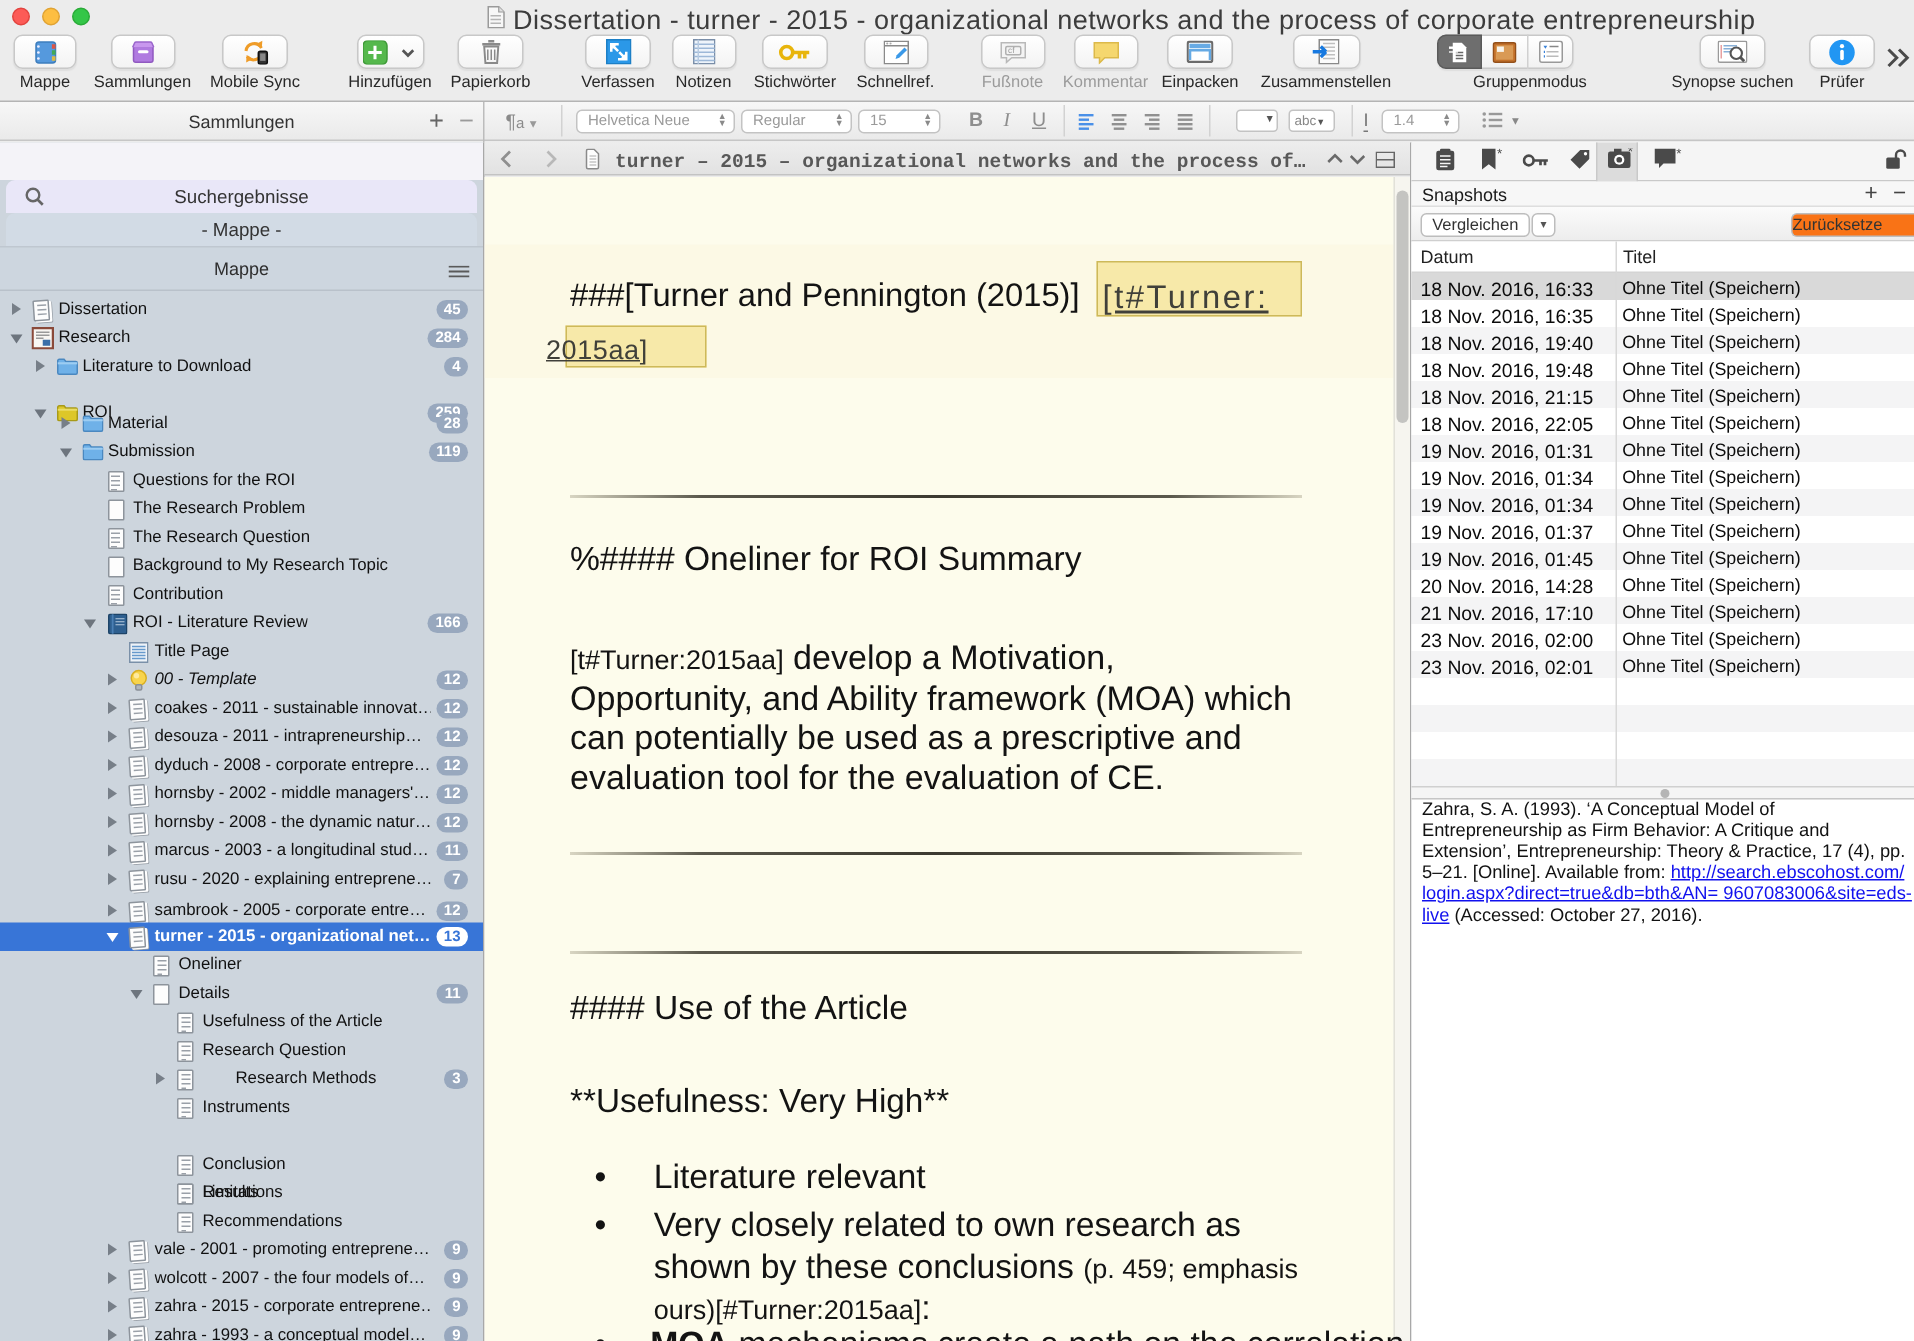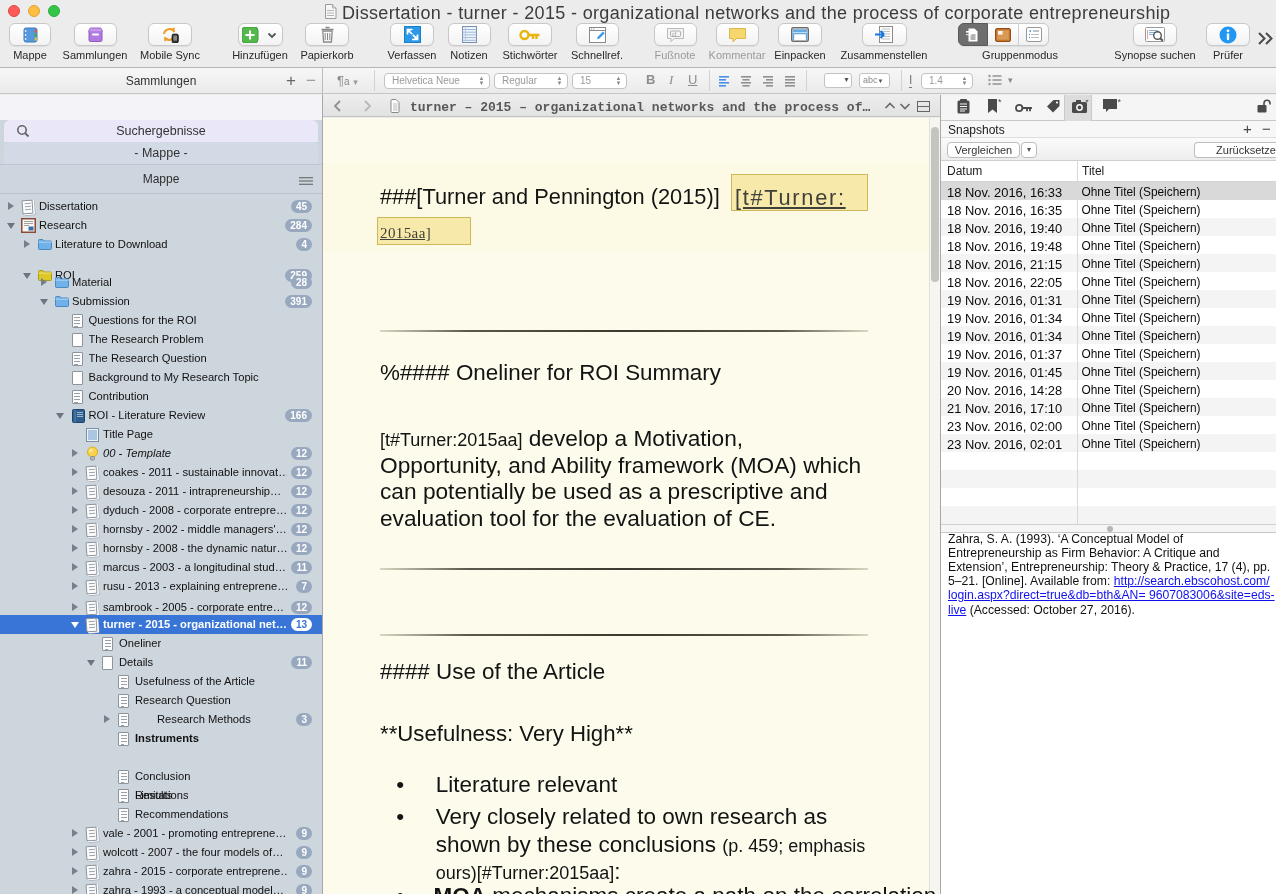--- a/index.html
+++ b/index.html
@@ -329,21 +329,21 @@
     <div class="rtxt" style="left:72px;max-width:215px;">Material</div>
     <div class="badge" style="">28</div>
   </div>
 <div class="row" style="top:292px;">
     <div class="tri d" style="left:39.5px"></div>
     <svg class="abs" style="left:55px;top:3px" width="14" height="12">
       <path d="M0.5 2.5 a1 1 0 0 1 1-1 h3.2 l1.2 1.5 h6.6 a1 1 0 0 1 1 1 v6.5 a1 1 0 0 1 -1 1 h-11 a1 1 0 0 1 -1-1 z" fill="#6fb1e8" stroke="#4a88c0"></path>
       <path d="M0.5 4.2 h13" stroke="#9dcdf2" stroke-width="1.4"></path>
     </svg>
     <div class="rtxt" style="left:72px;max-width:215px;">Submission</div>
-    <div class="badge" style="">391</div>
+    <div class="badge" style="">119</div>
   </div>
 <div class="row" style="top:311px;">
     <div class="doc" style="left:71.5px">
       <i></i>
       <i></i>
       <i></i>
       <i style="margin-right:4px"></i>
     </div>
     <div class="rtxt" style="left:88.5px;max-width:198.5px;">Questions for the ROI</div>
   </div>
@@ -460,21 +460,21 @@
     <div class="rtxt" style="left:103px;max-width:184px;">marcus - 2003 - a longitudinal stud…</div>
     <div class="badge" style="">11</div>
   </div>
 <div class="row" style="top:577px;">
     <div class="tri r" style="left:72.0px"></div>
     <div class="doc" style="left:86px;transform:rotate(-4deg);box-shadow:1.5px 1px 0 #fff,2px 1.5px 0 #979ea6">
       <i></i>
       <i></i>
       <i></i>
     </div>
-    <div class="rtxt" style="left:103px;max-width:184px;">rusu - 2013 - explaining entreprene…</div>
+    <div class="rtxt" style="left:103px;max-width:184px;">rusu - 2020 - explaining entreprene…</div>
     <div class="badge" style="">7</div>
   </div>
 <div class="row" style="top:598px;padding-left:32px;">
     <div class="tri r" style="left:72.0px"></div>
     <div class="doc" style="left:86px;transform:rotate(-4deg);box-shadow:1.5px 1px 0 #fff,2px 1.5px 0 #979ea6">
       <i></i>
       <i></i>
       <i></i>
     </div>
     <div class="rtxt" style="left:103px;max-width:184px;">sambrook - 2005 - corporate entre…</div>
@@ -527,21 +527,21 @@
     <div class="tri r" style="left:104.0px"></div>
     <div class="doc" style="left:118px">
       <i></i>
       <i></i>
       <i></i>
       <i style="margin-right:4px"></i>
     </div>
     <div class="rtxt" style="left:135px;max-width:152px;padding-left:22px;">Research Methods</div>
     <div class="badge" style="">3</div>
   </div>
-<div class="row" style="top:729px;font-weight:bold;">
+<div class="row" style="top:729px;">
     <div class="doc" style="left:118px">
       <i></i>
       <i></i>
       <i></i>
       <i style="margin-right:4px"></i>
     </div>
     <div class="rtxt" style="left:135px;max-width:152px;">Instruments</div>
   </div>
 <div class="row" style="top:748px;margin-top:38px;">
     <div class="doc" style="left:118px">
@@ -643,21 +643,21 @@
     <path d="M0.5 5.5 h12" stroke="#666"></path>
   </svg>
 <div class="abs" style="left:323px;top:118px;width:617px;height:776px;background:#fdfcec"></div>
 <div class="abs" style="left:323px;top:163px;width:617px;height:89px;background:#faf3d8;opacity:0.34"></div>
 <div class="abs" style="left:929px;top:118px;width:11px;height:776px;background:#f6f5ef;border-left:1px solid #e2e1d8"></div>
 <div class="abs" style="left:930.5px;top:127px;width:8px;height:155px;background:#c4c4c1;border-radius:4px"></div>
 <div class="abs" style="left:730.8px;top:174px;width:137px;height:37px;background:#f7e9a9;border:1px solid #cdb95a"></div>
 <div class="abs" style="left:376.5px;top:217px;width:94px;height:27.5px;background:#f7e9a9;border:1px solid #cdb95a"></div>
 <div class="eline" style="left:380.0px;top:186.3px;font-size:21.8px;line-height:21.8px;">###[Turner and Pennington (2015)]</div>
 <div class="eline" style="left:735px;top:186.8px;font-size:21.8px;line-height:21.8px;"><span style="letter-spacing:1.7px;text-decoration:underline;color:#40403a">[t#Turner:</span></div>
-<div class="eline" style="left:380.0px;top:222.8px;font-size:15px;line-height:21.8px;font-family:Liberation Serif, serif;"><span style="letter-spacing:0.4px;text-decoration:underline;color:#40403a">2015aa]</span></div>
+<div class="eline" style="left:364px;top:222.8px;font-size:18px;line-height:21.8px;"><span style="letter-spacing:0.4px;text-decoration:underline;color:#40403a">2015aa]</span></div>
 <div class="seph" style="left:380px;top:330px;width:488px"></div>
 <div class="seph" style="left:380px;top:567.5px;width:488px"></div>
 <div class="seph" style="left:380px;top:634px;width:488px"></div>
 <div class="eline" style="left:380.0px;top:361.5px;font-size:22.4px;line-height:22.4px;">%#### Oneliner for ROI Summary</div>
 <div class="eline" style="left:380.0px;top:427.0px;font-size:22.7px;line-height:22.7px;"><span class="small">[t#Turner:2015aa]</span> develop a Motivation,</div>
 <div class="eline" style="left:380.0px;top:453.7px;font-size:22.7px;line-height:22.7px;">Opportunity, and Ability framework (MOA) which</div>
 <div class="eline" style="left:380.0px;top:480.4px;font-size:22.7px;line-height:22.7px;">can potentially be used as a prescriptive and</div>
 <div class="eline" style="left:380.0px;top:507.1px;font-size:22.7px;line-height:22.7px;">evaluation tool for the evaluation of CE.</div>
 <div class="eline" style="left:380.0px;top:660.8px;font-size:22.4px;line-height:22.4px;">#### Use of the Article</div>
 <div class="eline" style="left:380.0px;top:723.2px;font-size:22.2px;line-height:22.2px;">**Usefulness: Very High**</div>
@@ -705,21 +705,21 @@
     <rect x="0.5" y="6" width="9" height="7.5" rx="1" fill="#4a4a4a"></rect>
     <path d="M7 6.5 v-2.2 a3 3 0 0 1 6 0 v1.2" fill="none" stroke="#4a4a4a" stroke-width="1.6"></path>
   </svg>
 <div class="abs" style="left:941px;top:121px;width:335px;height:17px;background:#f7f7f7;border-bottom:1px solid #dedede"></div>
 <div class="abs" style="left:948px;top:123px;font-size:12px;color:#1a1a1a">Snapshots</div>
 <div class="abs" style="left:1243px;top:120px;font-size:15px;color:#444;font-weight:300">+</div>
 <div class="abs" style="left:1262px;top:120px;font-size:15px;color:#444">−</div>
 <div class="abs" style="left:941px;top:138px;width:335px;height:23px;background:linear-gradient(#fbfbfb,#ededed);border-bottom:1px solid #cfcfcf"></div>
 <div class="abs" style="left:947px;top:142px;width:73px;height:16px;background:#fff;border:1px solid #bdbdbd;border-radius:4px;font-size:11px;color:#333;text-align:center;line-height:14px">Vergleichen</div>
 <div class="abs" style="left:1021px;top:142px;width:16px;height:16px;background:#fff;border:1px solid #bdbdbd;border-radius:4px;font-size:8px;color:#555;text-align:center;line-height:14px">▾</div>
-<div class="abs" style="left:1194px;top:142px;width:82px;height:16px;background:#ffffff;border:1px solid #bdbdbd;border-radius:4px 0 0 4px;border-right:0;font-size:11px;color:#333;text-align:right;line-height:14px">Zurücksetze</div>
+<div class="abs" style="left:1194px;top:142px;width:82px;height:16px;background:#f97316;border:1px solid #bdbdbd;border-radius:4px 0 0 4px;border-right:0;font-size:11px;color:#333;text-align:left;line-height:14px">Zurücksetze</div>
 <div class="abs" style="left:941px;top:161px;width:335px;height:21px;background:#fff;border-bottom:1px solid #d4d4d4"></div>
 <div class="abs" style="left:947px;top:164px;font-size:12px;color:#222">Datum</div>
 <div class="abs" style="left:1082px;top:164px;font-size:12px;color:#222">Titel</div>
 <div class="snaprow" style="top:182px;background:#d9d9d9">
     <span class="d">18 Nov. 2016, 16:33</span>
     <span class="t">Ohne Titel (Speichern)</span>
   </div>
 <div class="snaprow" style="top:200px;background:#ffffff">
     <span class="d">18 Nov. 2016, 16:35</span>
     <span class="t">Ohne Titel (Speichern)</span>

